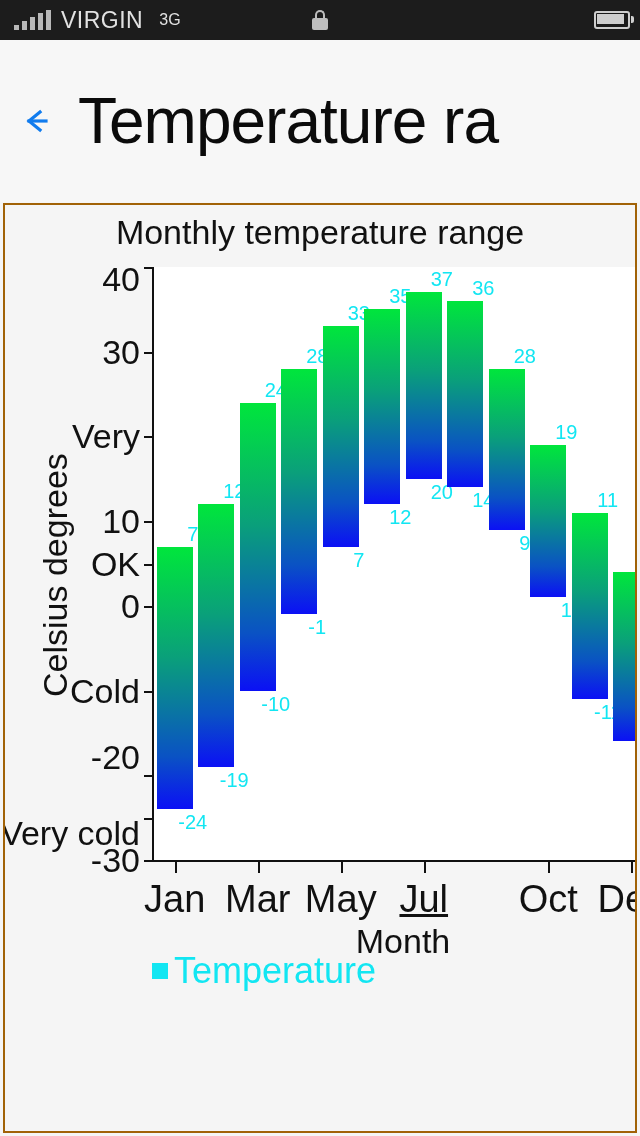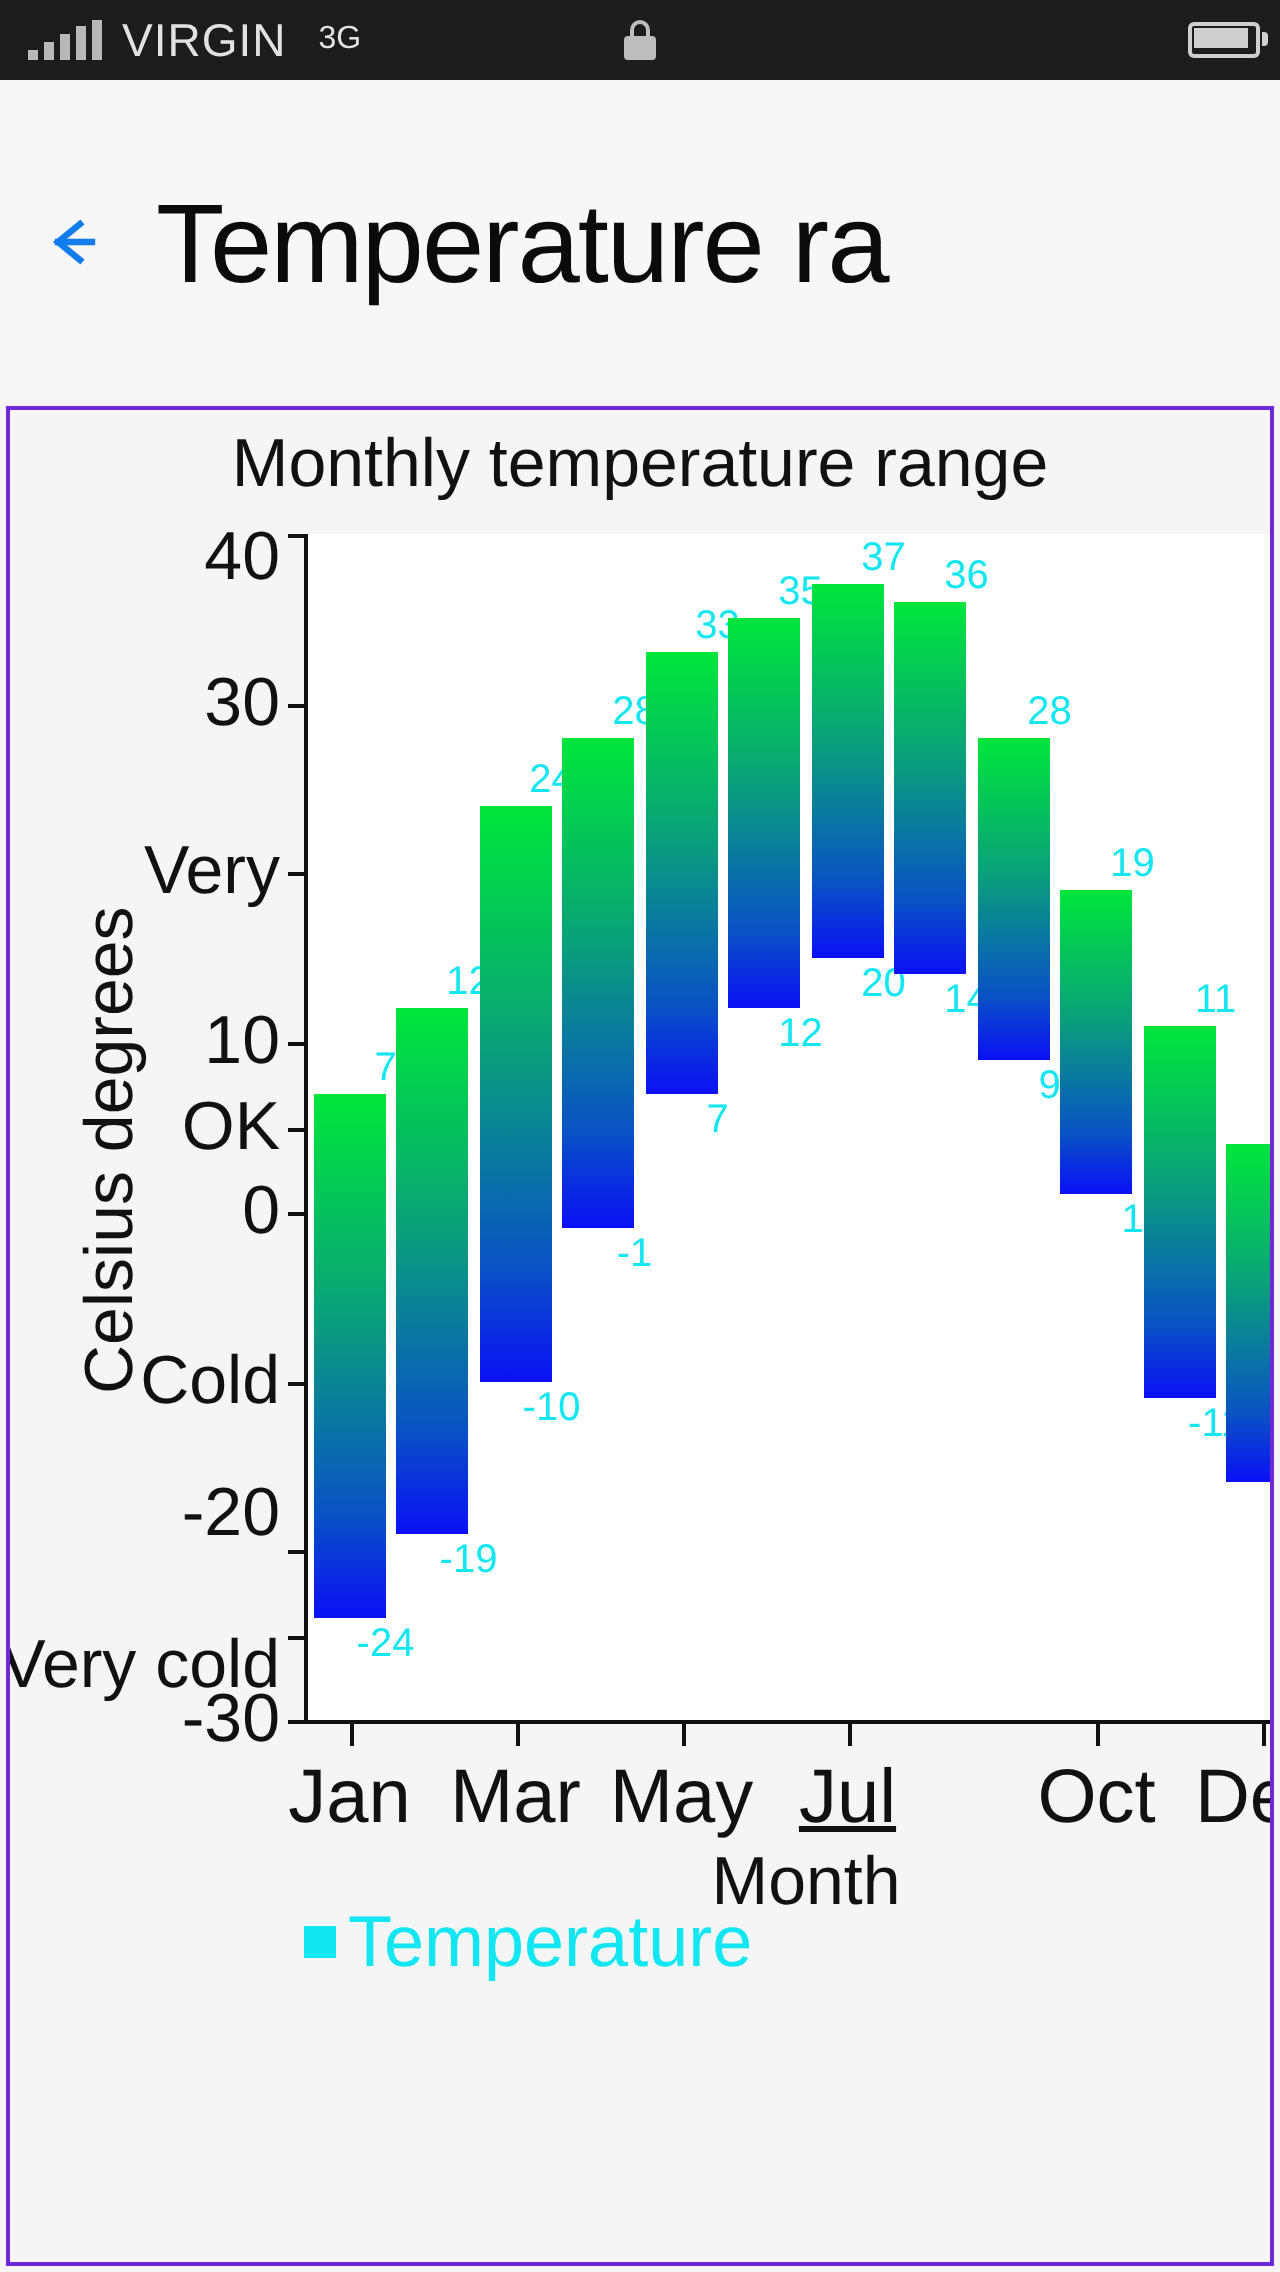--- a/index.html
+++ b/index.html
@@ -56,28 +56,28 @@
     background:#f7f7f7;
     display:flex; align-items:center;
   }
   .back{
     width:52px; height:52px; margin-left:12px; flex:none;
     display:flex; align-items:center; justify-content:center;
     cursor:pointer;
   }
   .back svg{ display:block; }
   .nav-title{
-    font-size:56px; font-weight:400; color:#0b0b0b;
+    font-size:64px; font-weight:400; color:#0b0b0b;
     white-space:nowrap; margin-left:14px; letter-spacing:-1px;
   }
 
   
   .card{
     position:absolute; left:3px; top:203px; width:634px; height:930px;
-    background:#f5f5f5; border:2px solid #6d28d9;
+    background:#f5f5f5; border:2px solid #a16207;
     overflow:hidden;
   }
   .chart-title{
     position:absolute; left:0; top:8px; width:100%;
     text-align:center; font-size:34px; color:#111;
     white-space:nowrap;
   }
 
   
   .plot-wrap{ position:absolute; left:0; top:0; width:634px; height:930px; }

